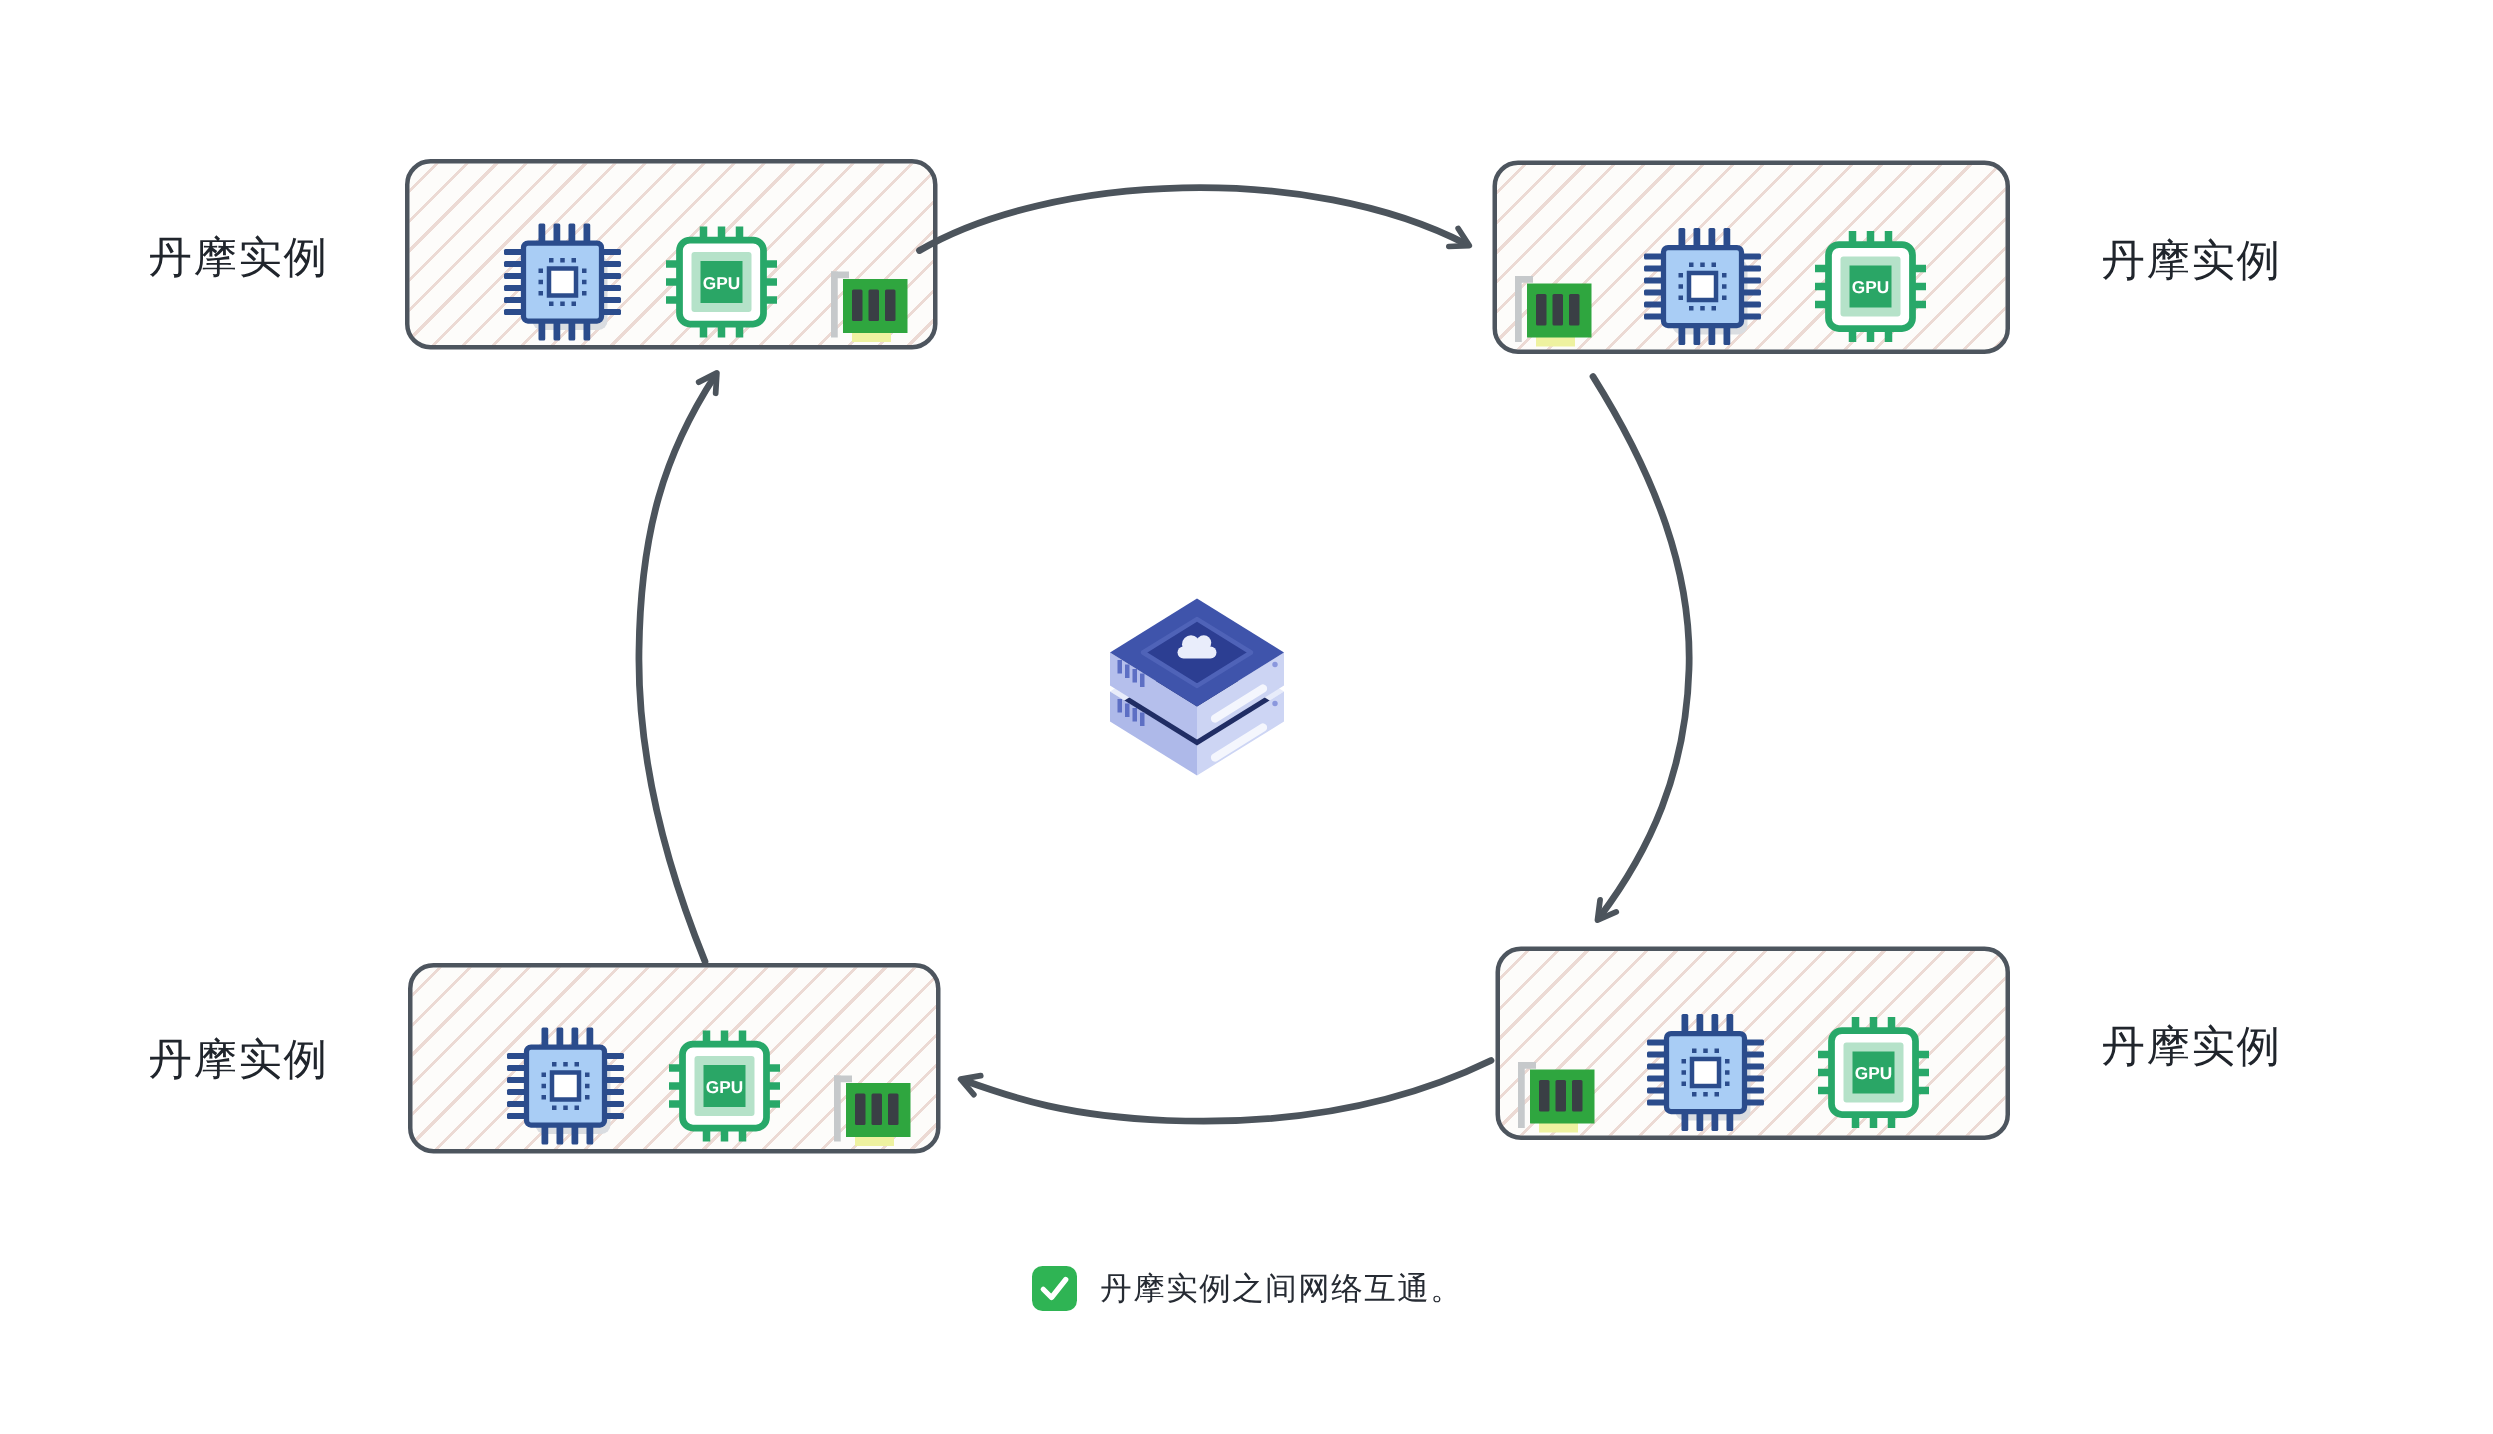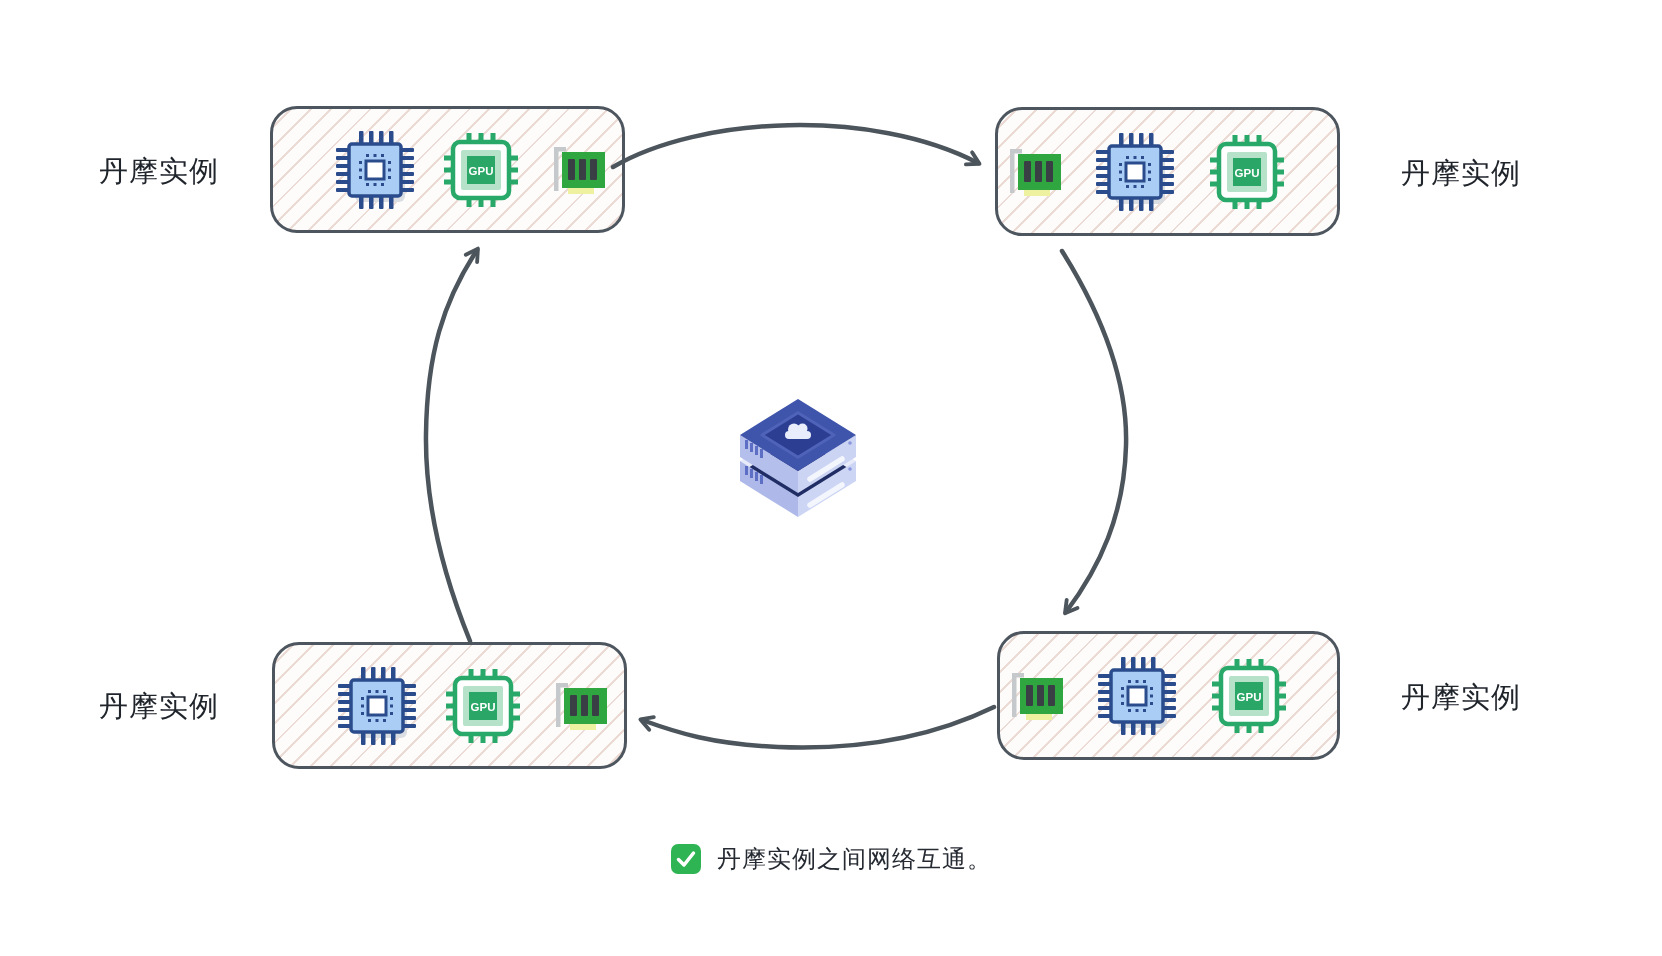--- a/index.html
+++ b/index.html
@@ -4,23 +4,23 @@
 <style>
   html,body{margin:0;padding:0;background:#ffffff;}
   .canvas{
     position:relative;width:1662px;height:956px;background:#ffffff;overflow:hidden;
     font-family:"Liberation Sans","DejaVu Sans",sans-serif;
   }
   
   .ibox{
     position:absolute;
     border:3px solid #4d555e;
-    border-radius:27px;
+    border-radius:17px;
     box-sizing:border-box;
-    display:flex;align-items:center;
+    display:flex;align-items:flex-end;
     background-color:#fdfcfa;
     background-image:repeating-linear-gradient(135deg, rgba(236,218,212,0) 0, rgba(236,218,212,0) 12px, #ecdad4 12px, #ecdad4 14px);
   }
   .ibox.nic-right{justify-content:flex-end;padding-right:13px;gap:22px;}
   .ibox.nic-left{justify-content:flex-start;padding-left:3px;gap:28px;}
   #box-tl{left:270px;top:106px;width:355px;height:127px;}
   #box-tr{left:995px;top:107px;width:345px;height:129px;}
   #box-bl{left:272px;top:642px;width:355px;height:127px;}
   #box-br{left:997px;top:631px;width:343px;height:129px;}
   .slot{display:flex;align-items:center;justify-content:center;}
@@ -34,21 +34,21 @@
   #label-bl{left:84px;top:687px;}
   #label-br{left:1386px;top:678px;}
   
   .arrows{position:absolute;left:0;top:0;width:1662px;height:956px;pointer-events:none;}
   
   .center-icon{position:absolute;left:738px;top:397px;width:120px;height:122px;}
   
   .caption{
     position:absolute;left:0;top:843px;width:100%;
     display:flex;justify-content:center;align-items:center;gap:15px;
-    font-size:24px;font-weight:500;color:#262b33;letter-spacing:1px;
+    font-size:21px;font-weight:500;color:#262b33;letter-spacing:1px;
   }
   .check{width:32px;height:32px;display:inline-flex;}
 </style>
 </head>
 <body>
 
 <div class="canvas">
 
   <div class="ibox nic-right" id="box-tl">
     <span class="slot">

